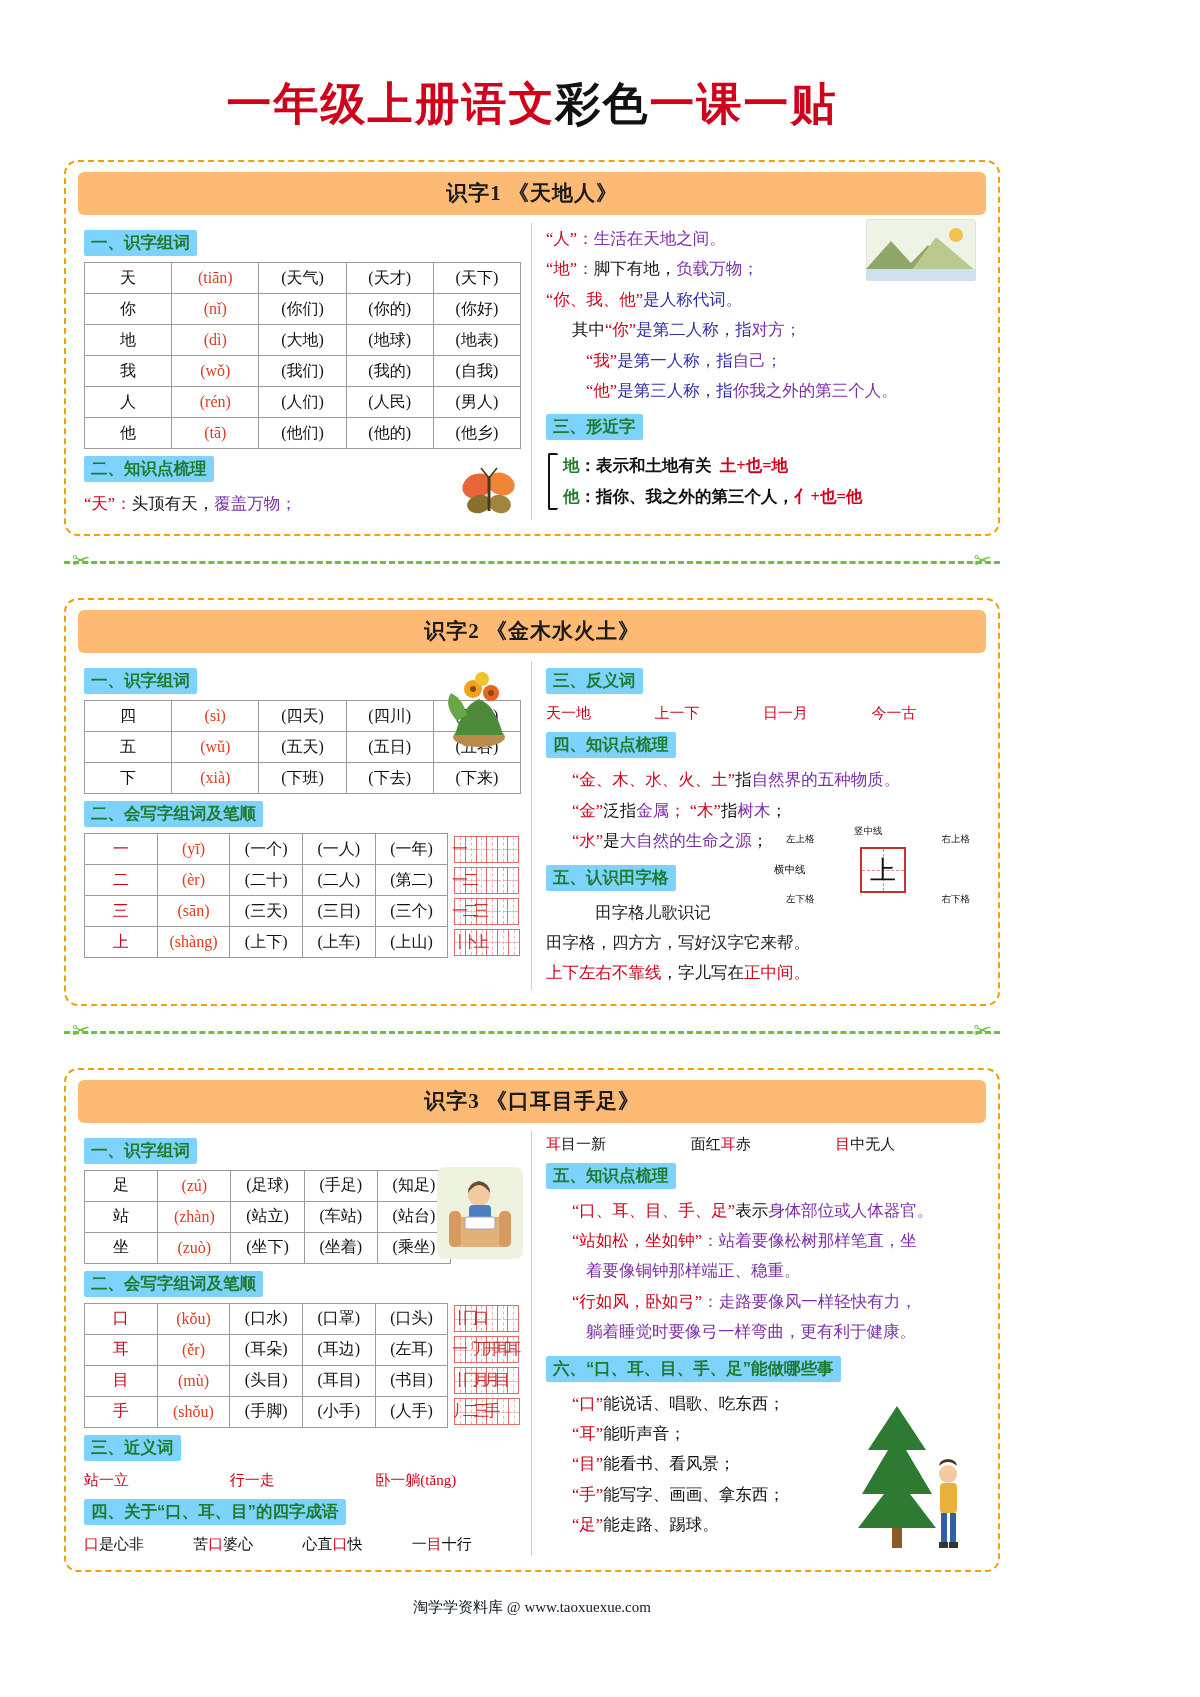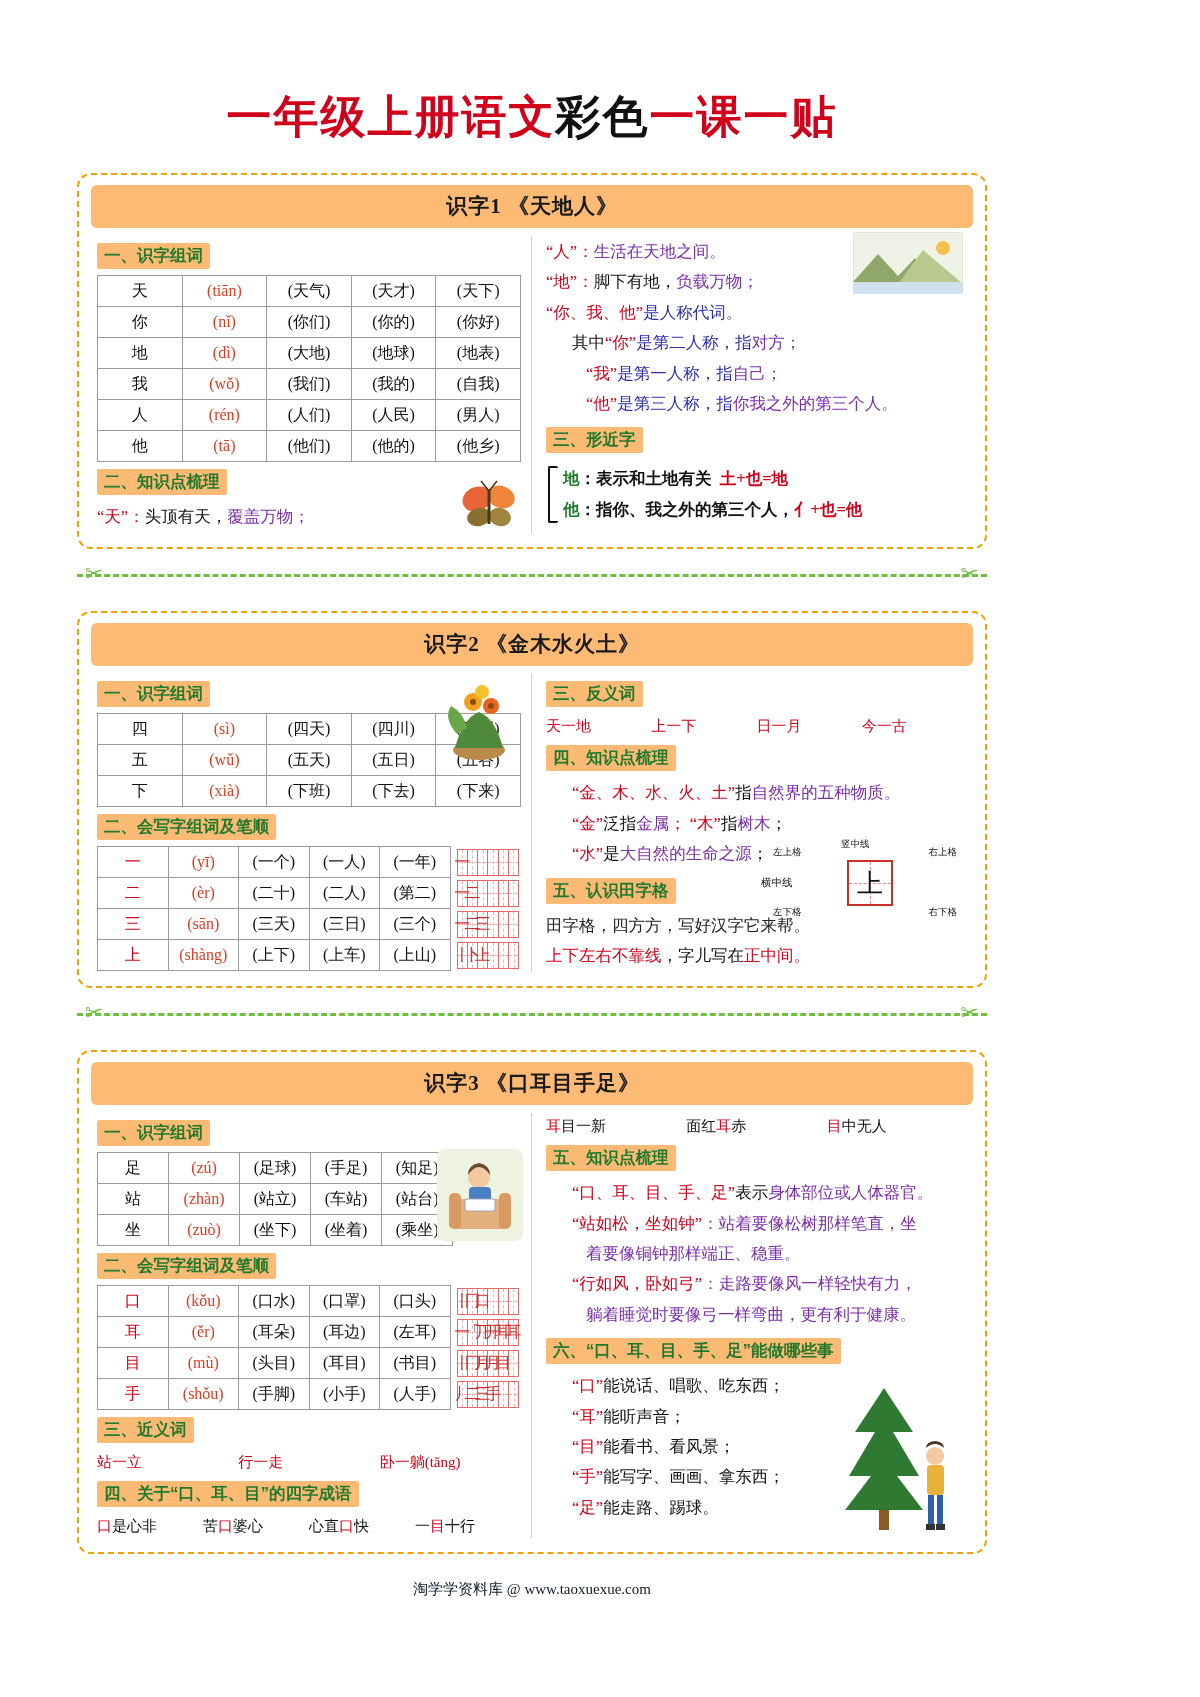--- a/index.html
+++ b/index.html
@@ -4,21 +4,21 @@
 <style>
   * { box-sizing: border-box; }
   html, body { margin:0; padding:0; }
   body {
     width: 1200px;
     min-height: 1697px;
     background: #ffffff;
     font-family: "Liberation Sans", "DejaVu Sans", sans-serif;
     color: #222;
   }
-  .page { width:1064px; min-height:1697px; position:relative; padding: 17px; }
+  .page { width:1064px; min-height:1697px; position:relative; padding: 4px; }
 
   
   .title-wrap { text-align:center; padding-top: 70px; }
   .title { font-size: 45px; font-weight: bold; letter-spacing: 2px;
            font-family: "Liberation Serif", "DejaVu Serif", serif; }
   .t-red { color:#d0021b; }
   .t-black { color:#111; }
 
   
   .card {
@@ -39,21 +39,21 @@
     font-family: "Liberation Serif","DejaVu Serif",serif;
     color:#1a1a1a;
     letter-spacing:1px;
   }
   .cols { display:flex; margin-top: 8px; }
   .col-l { width: 50%; padding: 0 10px 0 6px; border-right: 1px solid #cfcfcf; position:relative;}
   .col-r { width: 50%; padding: 0 6px 0 14px; position:relative;}
 
   .sec {
     display:inline-block;
-    background:#fdba74;
+    background:#7dd3fc;
     color:#cc2200;
     font-weight:bold;
     font-size:16.5px;
     padding: 2px 7px;
     margin: 7px 0 6px 0;
     border-radius: 2px;
   }
   .sec.green { color:#1f7a2e; }
 
   
@@ -435,20 +435,21 @@
             <div class="tz-lbl" style="right:8px; top:0;">右上格</div>
             <div class="tz-lbl" style="left:6px; top:30px; font-size:10.5px;">横中线</div>
             <div class="tz-lbl" style="left:18px; top:60px;">左下格</div>
             <div class="tz-lbl" style="right:8px; top:60px;text-align:center;">右下格</div>
             <div style="position:absolute; left:92px; top:14px;">
               <div class="tz-box"><span>上</span></div>
             </div>
           </div>
         </div>
 
+        <div class="ln" style="text-align:center; padding-right:220px;">田字格儿歌识记</div>
         <div class="ln">田字格，四方方，写好汉字它来帮。</div>
         <div class="ln">
           <span class="red">上下左右不靠线</span><span class="black">，字儿写在</span><span class="red">正中间。</span>
         </div>
       </div>
     </div>
   </div>
 
   <div class="divider">
     <div class="dline"></div>

